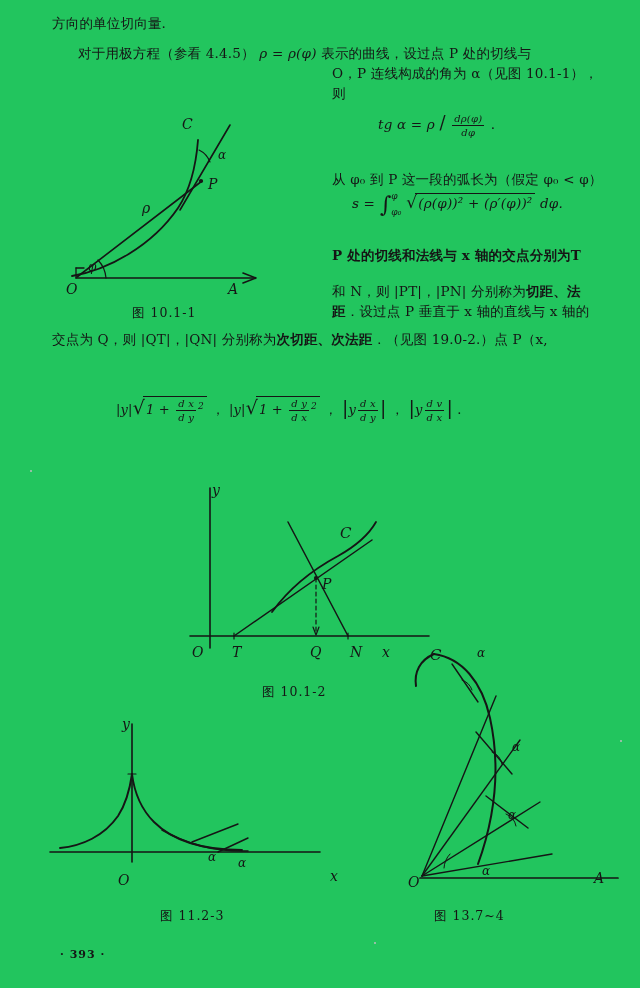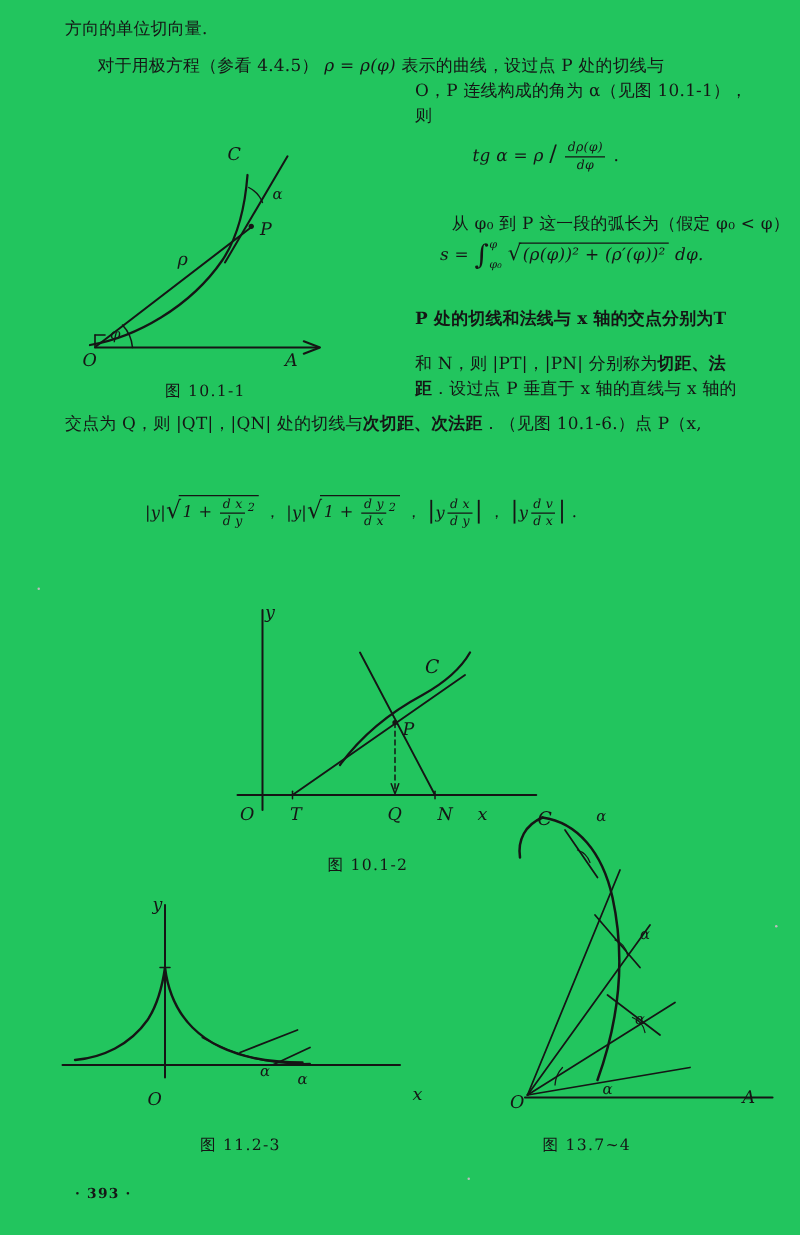--- a/index.html
+++ b/index.html
@@ -122,21 +122,21 @@
   <div class="txt" style="left:378px; top:112px; width:240px;">
     <span class="math">tg α = ρ</span>
     <span style="font-size:18px;">/</span>
     <span class="frac">
       <span class="num">dρ(φ)</span>
       <span class="den">dφ</span>
     </span>
     <span>.</span>
   </div>
 
-  <div class="txt" style="left:332px; top:170px; width:300px;text-align:right;">
+  <div class="txt" style="left:332px; top:170px; width:300px;">
     <span>从 φ₀ 到 P 这一段的弧长为（假定 φ₀ &lt; φ）</span>
   </div>
 
   <div class="txt" style="left:352px; top:192px; width:270px;">
     <span class="math">s =</span>
     <span class="intsym">∫</span><span class="intlim"><span class="up">φ</span><span class="lo">φ₀</span></span>
     <span class="radsym" style="font-size:17px;">√</span><span class="sqrtbox math">(ρ(φ))² + (ρ′(φ))²</span>
     <span class="math">dφ.</span>
   </div>
 
@@ -144,21 +144,21 @@
     <span>P 处的切线和法线与 x 轴的交点分别为T</span>
   </div>
   <div class="txt" style="left:332px; top:282px; width:300px;">
     <span>和 N，则 |PT|，|PN| 分别称为</span><span class="bold">切距、法</span>
   </div>
   <div class="txt" style="left:332px; top:302px; width:300px;">
     <span class="bold">距</span><span>．设过点 P 垂直于 x 轴的直线与 x 轴的</span>
   </div>
 
   <div class="txt" style="left:52px; top:330px; width:570px;">
-    <span>交点为 Q，则 |QT|，|QN| 处的切线与</span><span class="bold">次切距、次法距</span><span>．（见图 10.1-6.）点 P（x,</span>
+    <span>交点为 Q，则 |QT|，|QN| 分别称为</span><span class="bold">次切距、次法距</span><span>．（见图 19.0-2.）点 P（x,</span>
   </div>
 
   <div class="txt" style="left:116px; top:396px; width:500px; font-size:13px;">
     <span class="math">
       <span>|y|</span><span class="radsym" style="font-size:19px;">√</span><span class="sqrtbox">1 +
         <span class="frac">
           <span class="num">d x</span>
           <span class="den">d y</span>
         </span><sup>2</sup>
       </span>

